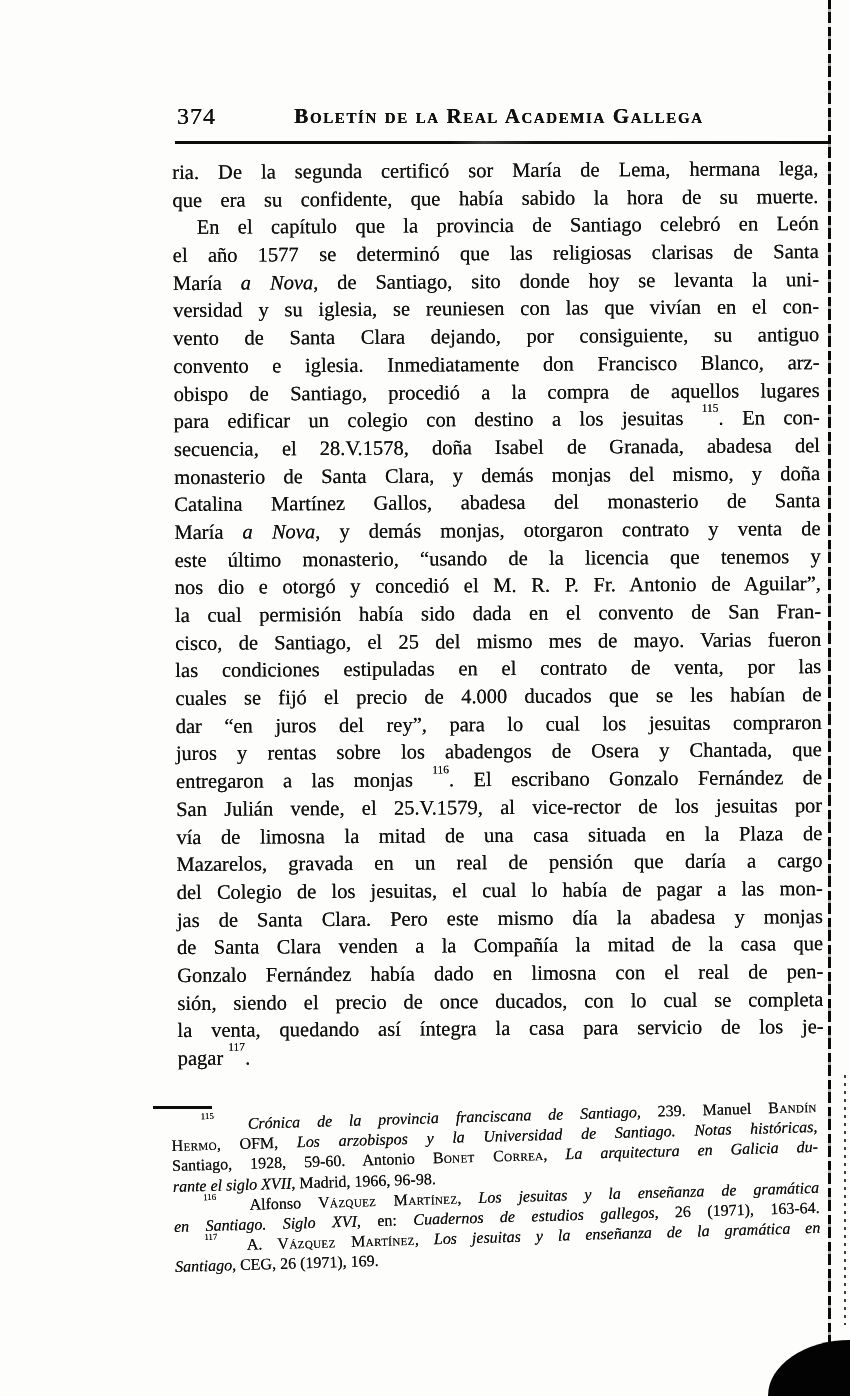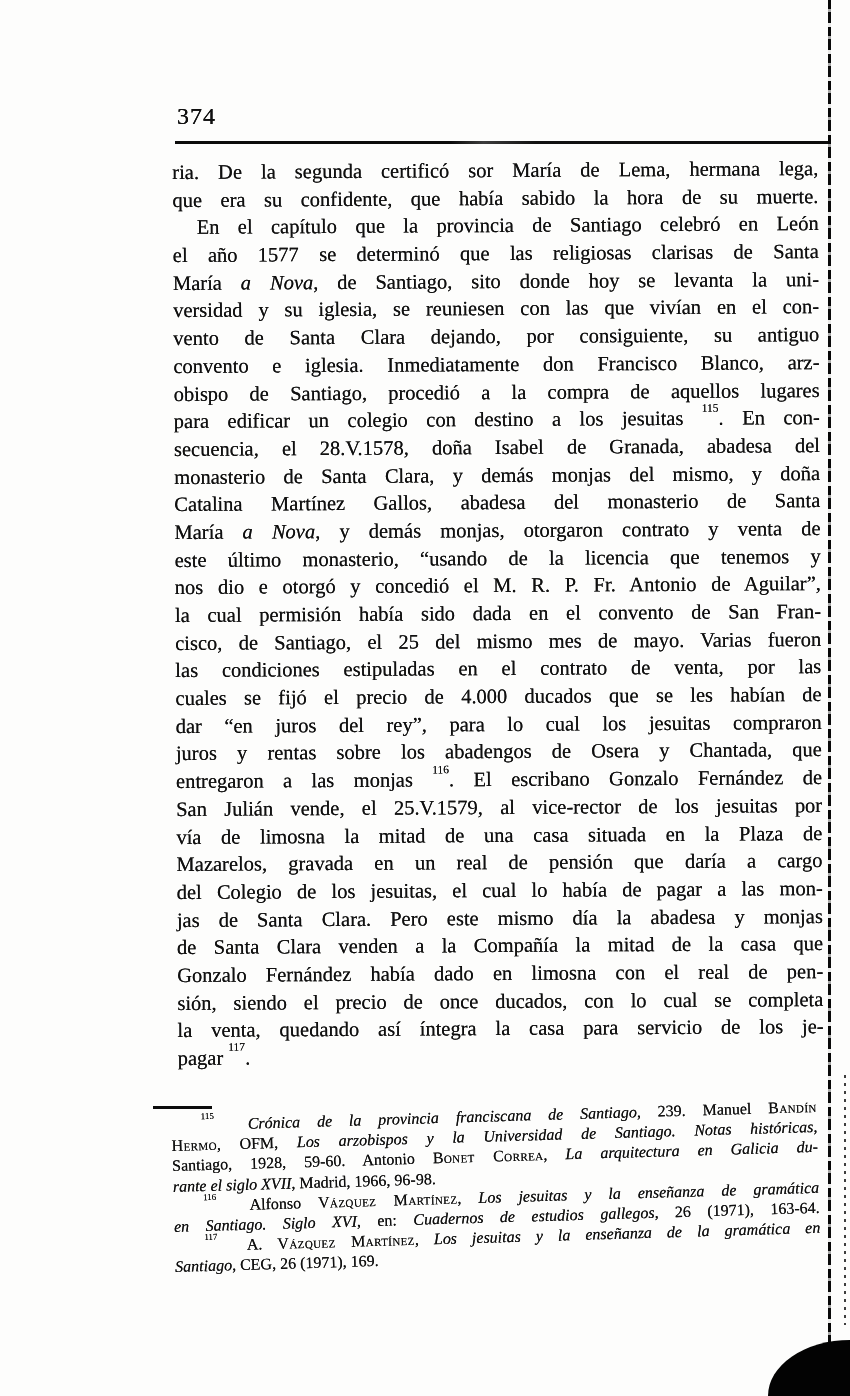--- a/index.html
+++ b/index.html
@@ -86,20 +86,21 @@
     border-top-left-radius: 100% 100%;
   }
 </style>
 </head>
 <body>
 
 <div class="page">
 
   <div class="header">
     <span class="page-num">374</span>
+    <span class="journal-title">Boletín de la Real Academia Gallega</span>
   </div>
   <div class="header-rule"></div>
 
   <div class="body-text">
       <div class="tline"><span>ria. De la segunda certificó sor María de Lema, hermana lega,</span></div>
       <div class="tline"><span>que era su confidente, que había sabido la hora de su muerte.</span></div>
       <div class="tline ind"><span>En el capítulo que la provincia de Santiago celebró en León</span></div>
       <div class="tline"><span>el año 1577 se determinó que las religiosas clarisas de Santa</span></div>
       <div class="tline"><span>María </span><span class="it">a Nova</span><span>, de Santiago, sito donde hoy se levanta la uni-</span></div>
       <div class="tline"><span>versidad y su iglesia, se reuniesen con las que vivían en el con-</span></div>

